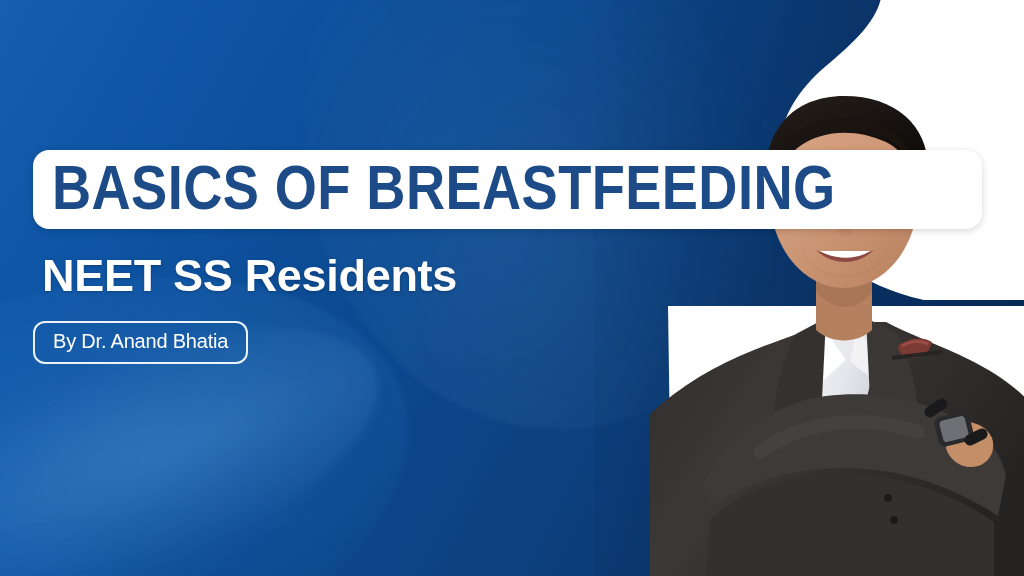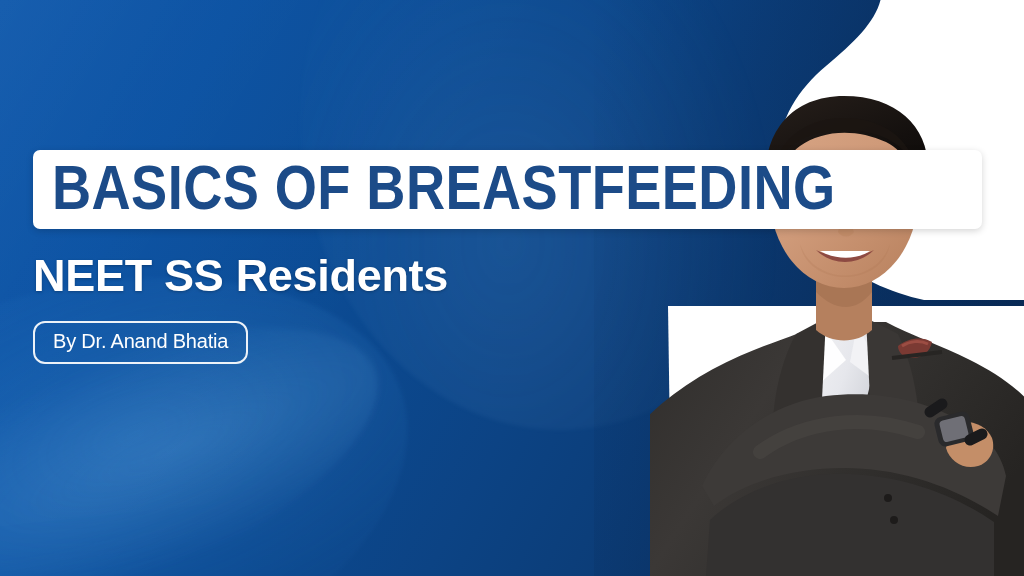--- a/index.html
+++ b/index.html
@@ -97,21 +97,21 @@
   .copy {
     position:absolute;
     left:33px; top:150px;
     width:680px;
     z-index:6;
   }
 
   .title-banner {
     display:inline-block;
     background:#ffffff;
-    border-radius:7px;
+    border-radius:16px;
     padding:7px 19px 10px 19px;
     box-shadow:0 2px 7px rgba(0,0,0,0.17);
   }
   .title-text {
     display:block;
     color:#1c4b88;
     font-family:"Liberation Sans Narrow","Liberation Sans", sans-serif;
     font-weight:bold;
     font-size:63px;
     line-height:0.98;
@@ -133,20 +133,21 @@
     letter-spacing:-0.4px;
     text-shadow:0 1px 3px rgba(0,0,0,0.25);
   }
   .sub-line2 {
     display:block;
     font-size:45px;
     font-weight:bold;
     line-height:1.12;
     letter-spacing:-0.3px;
     text-shadow:0 1px 3px rgba(0,0,0,0.25);
+    margin-left:9px;
   }
 
   .presenter-pill {
     display:inline-block;
     margin-top:20px;
     border:2px solid rgba(255,255,255,0.92);
     border-radius:12px;
     padding:7px 18px 9px 18px;
   }
   .presenter-text {

